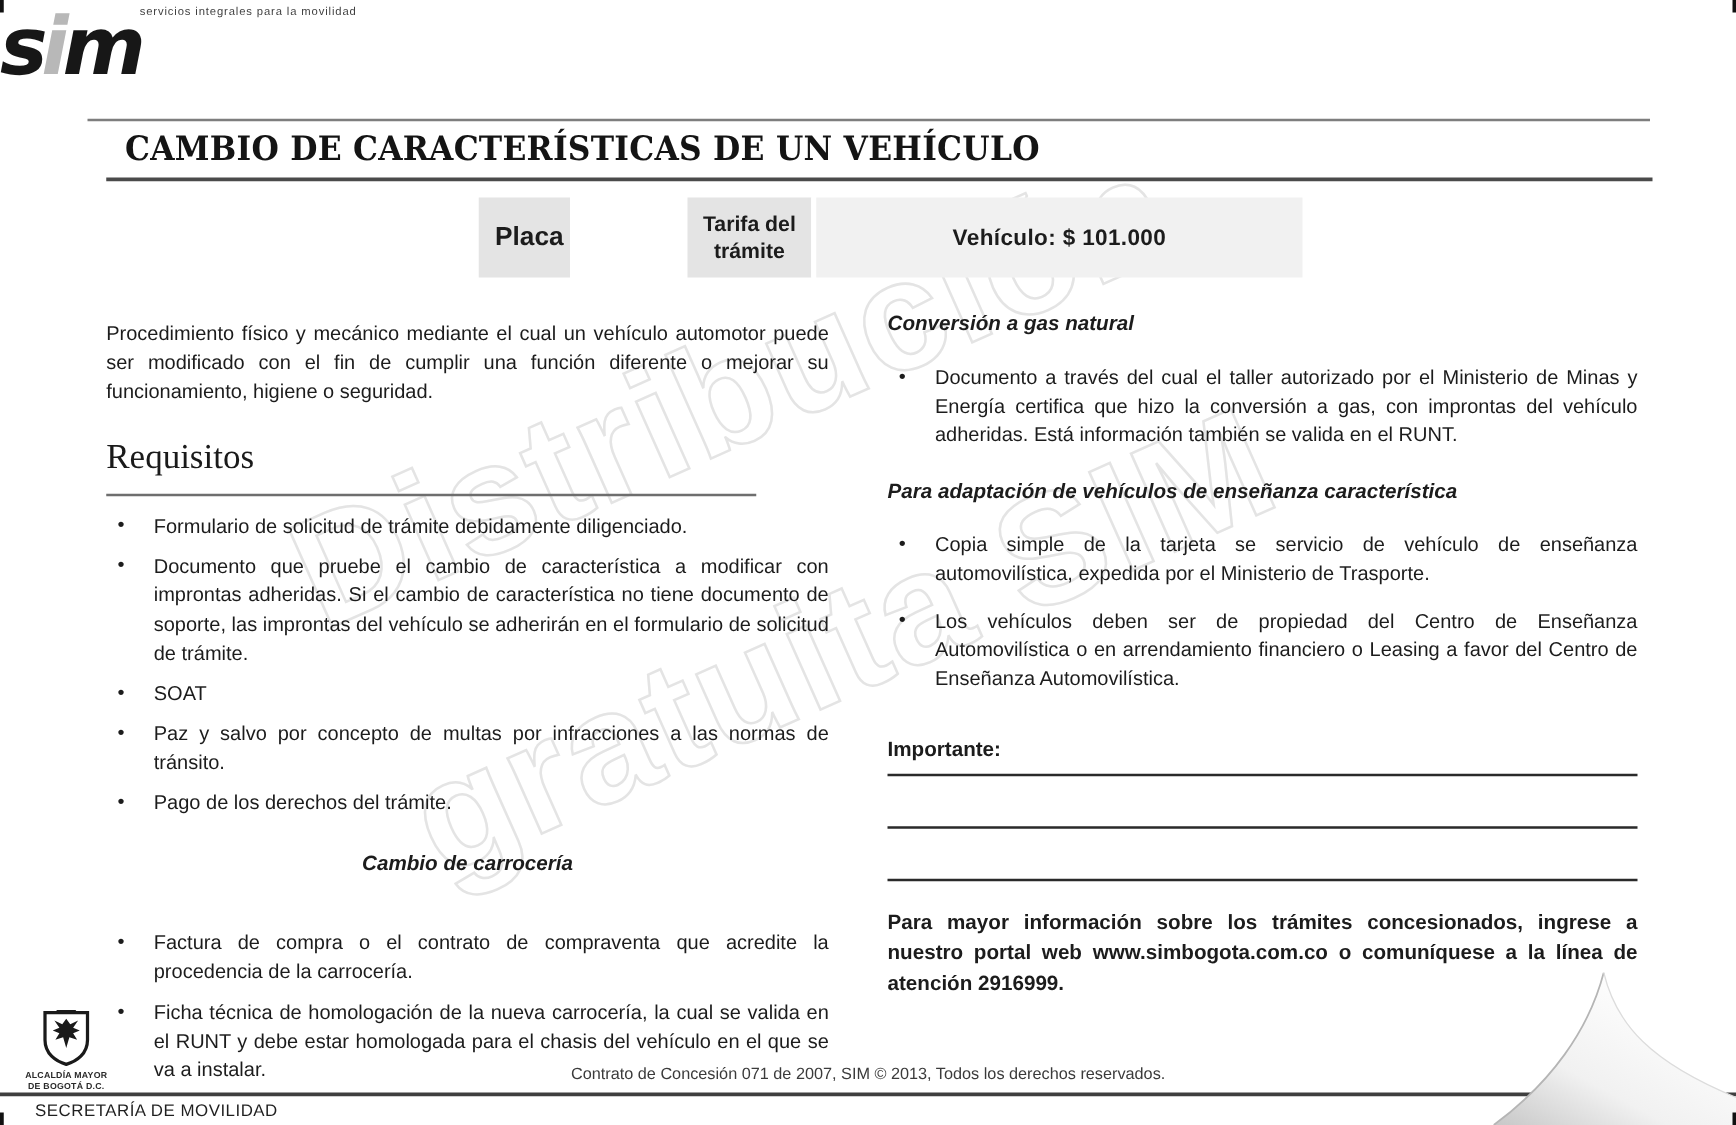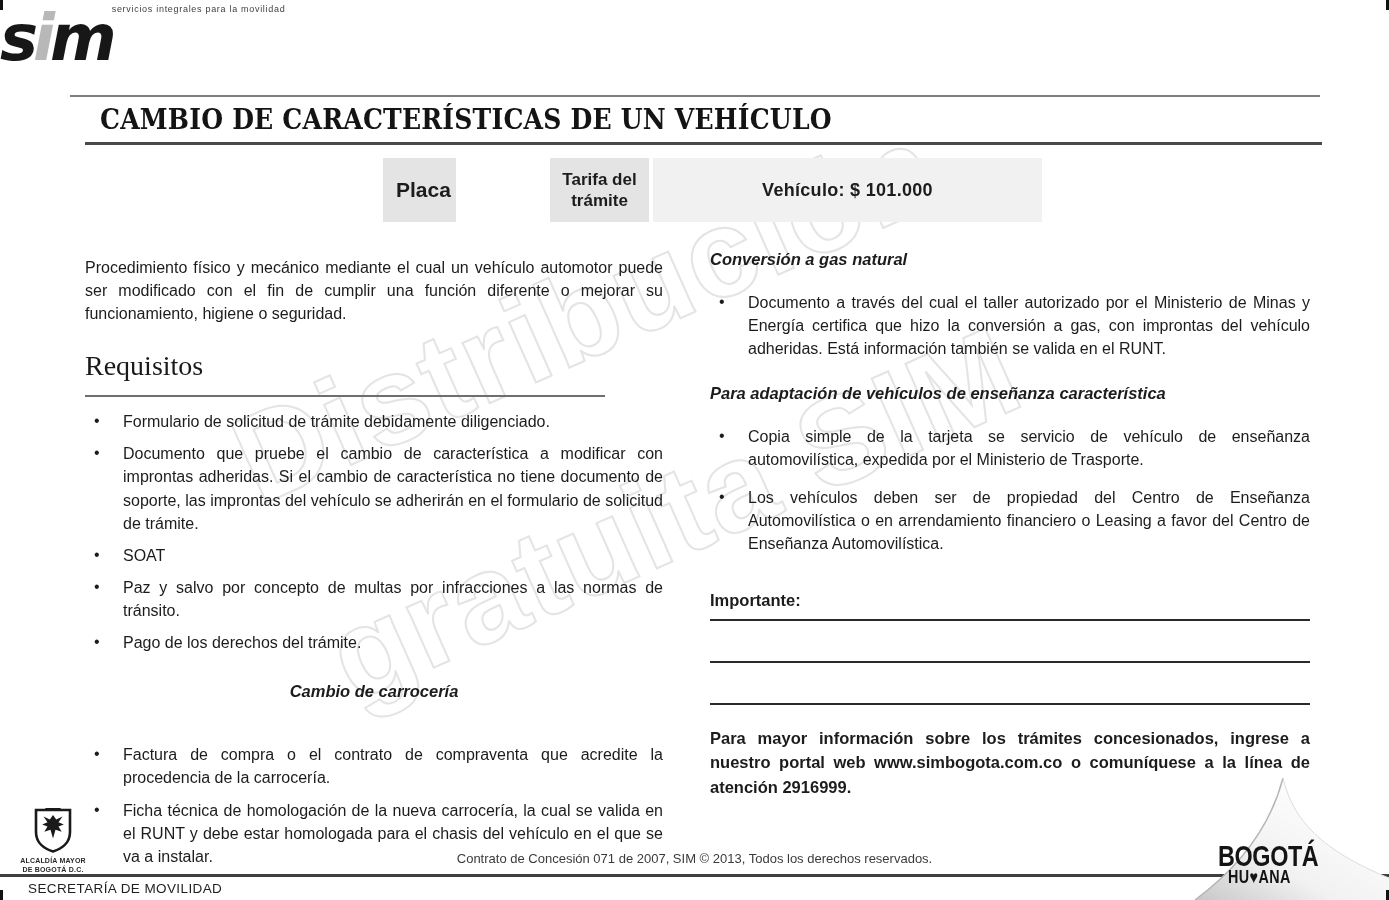--- a/index.html
+++ b/index.html
@@ -154,23 +154,19 @@
         <stop offset="0" stop-color="#c7c7c7"></stop>
         <stop offset="0.42" stop-color="#f1f1f1"></stop>
         <stop offset="1" stop-color="#ffffff"></stop>
       </linearGradient>
     </defs>
     <path d="M 6 122 C 52 88 82 46 94 0 C 104 42 132 72 200 100 L 200 122 Z" fill="url(#curlGrad)"></path>
     <path d="M 6 122 C 52 88 82 46 94 0" stroke="#b5b5b5" stroke-width="1.4" fill="none"></path>
     <path d="M 94 0 C 104 42 132 72 200 100" stroke="#dcdcdc" stroke-width="1" fill="none"></path>
   </svg>
 
-  <div class="bogota-brand">
-    <div class="bogota-line1">BOGOTÁ</div>
-    <div class="bogota-line2">HU♥ANA</div>
-  </div>
 
   <div class="corner-mark cm-tl"></div>
   <div class="corner-mark cm-bl"></div>
   <div class="corner-mark cm-tr"></div>
   <div class="corner-mark cm-br"></div>
 
 </div>
 
 </body></html>

